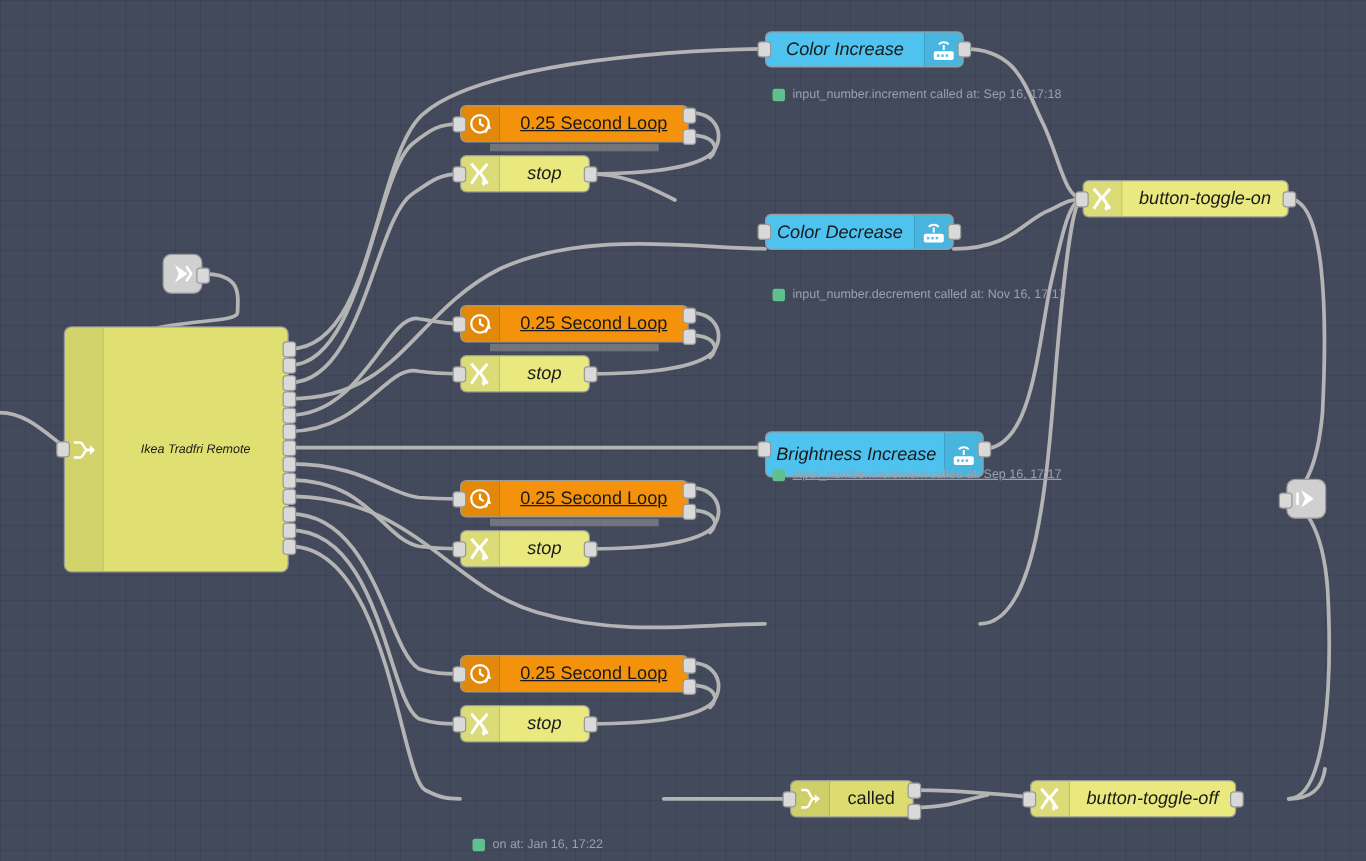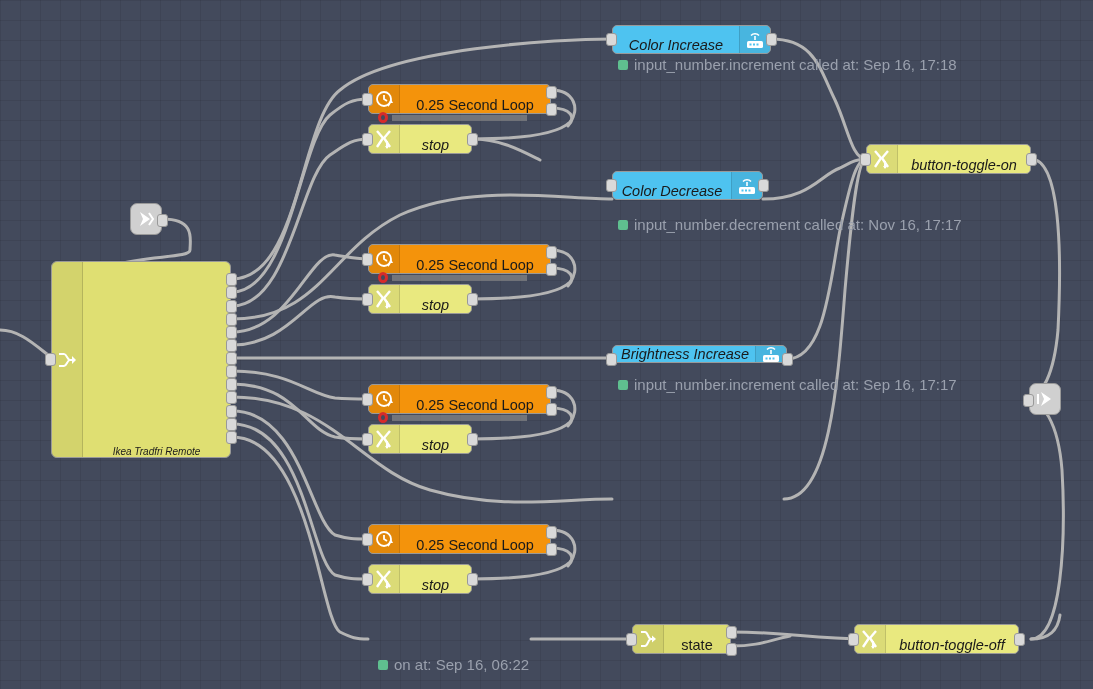--- a/index.html
+++ b/index.html
@@ -25,21 +25,21 @@
     width: 1093px;
     height: 689px;
     pointer-events: none;
   }
   .node {
     position: absolute;
     box-sizing: border-box;
     border: 1px solid #999;
     border-radius: 5px;
     display: flex;
-    align-items: flex-end;
+    align-items: center;
     color: #1a1a1a;
     font-size: 14.5px;
     box-shadow: 0 0 0 0 rgba(0,0,0,0);
   }
   .node .icon-box {
     width: 30px;
     align-self: stretch;
     display: flex;
     align-items: center;
     justify-content: center;
@@ -65,21 +65,21 @@
     border: 1px solid #999;
     border-radius: 3px;
     box-sizing: border-box;
   }
   .port.in  { left: -7px; }
   .port.out { right: -7px; }
 
   
   .n-blue   { background: #4ec3f0; }
   .n-blue .icon-box { background: rgba(0,0,0,0.07); }
-  .n-orange { background: #f4930b; }
+  .n-orange { background: #f4930b; text-decoration: underline; }
   .n-orange .icon-box { background: rgba(0,0,0,0.07); }
   .n-yellowpale { background: #e9e97f; }
   .n-yellowpale .icon-box { background: rgba(0,0,0,0.06); }
   .n-yellow { background: #dcdc71; }
   .n-yellow .icon-box { background: rgba(0,0,0,0.06); }
   .n-bigyellow { background: #dfdf72; }
   .n-bigyellow .icon-box { background: rgba(0,0,0,0.05); }
 
   .linknode {
     position: absolute;
@@ -92,23 +92,24 @@
     align-items: center;
     justify-content: center;
     box-sizing: border-box;
   }
 
   .status {
     position: absolute;
     display: flex;
     align-items: center;
     gap: 6px;
-    font-size: 15px;
+    font-size: 10px;
     color: #9aa0ad;
     white-space: nowrap;
+    margin-top: 14px;
   }
   .status .dot {
     width: 10px;
     height: 10px;
     border-radius: 2px;
     background: #5fbf8f;
     display: inline-block;
     flex: 0 0 10px;
   }
   .status .dot.ring {
@@ -284,36 +285,36 @@
       </svg>
     </div>
     <div class="port in" style="top:7px;"></div>
     <div class="port out" style="top:7px;"></div>
   </div>
   <div class="status" style="left:618px; top:216px;">
     <span class="dot"></span>
     <span>input_number.decrement called at: Nov 16, 17:17</span>
   </div>
 
-  <div class="node n-blue italic" style="left:612px; top:345px; width:175px; height:18px;">
+  <div class="node n-blue italic" style="left:612px; top:345px; width:175px; height:37px;">
     <div class="label">Brightness Increase</div>
     <div class="icon-box" style="border-right:none; border-left:1px solid rgba(0,0,0,0.12); border-radius:0 4px 4px 0;">
       <svg class="glyph" width="22" height="20" viewBox="0 0 22 20">
         <rect x="3" y="11" width="16" height="7" rx="1.6" fill="#fff"></rect>
         <rect x="5.5" y="13.5" width="2" height="2" fill="#4ec3f0"></rect>
         <rect x="9" y="13.5" width="2" height="2" fill="#4ec3f0"></rect>
         <rect x="12.5" y="13.5" width="2" height="2" fill="#4ec3f0"></rect>
         <path d="M11 10 L11 6" stroke="#fff" stroke-width="1.6"></path>
         <path d="M7 5.5 A5.5 5.5 0 0 1 15 5.5" stroke="#fff" stroke-width="1.6" fill="none"></path>
       </svg>
     </div>
     <div class="port in" style="top:7px;"></div>
     <div class="port out" style="top:7px;"></div>
   </div>
-  <div class="status" style="left:618px; top:376px;">
+  <div class="status" style="left:618px; top:360px;text-decoration:underline;">
     <span class="dot"></span>
     <span>input_number.increment called at: Sep 16, 17:17</span>
   </div>
 
 
   <div class="statusbar-hidden" style="left:392px; top:115px; width:135px;"></div>
   <div class="node n-orange" style="left:368px; top:84px; width:183px; height:30px;">
     <div class="icon-box">
       <svg class="glyph" width="20" height="20" viewBox="0 0 20 20">
         <circle cx="10" cy="10" r="7" stroke="#fff" stroke-width="1.8" fill="none"></circle>
@@ -431,52 +432,52 @@
         <path d="M11 18 L13 21 L15 18 Z" fill="#fff"></path>
       </svg>
     </div>
     <div class="label">stop</div>
     <div class="port in" style="top:8px;"></div>
     <div class="port out" style="top:8px;"></div>
   </div>
 
   <div class="status" style="left:378px; top:656px;">
     <span class="dot"></span>
-    <span>on at: Sep 16, 06:22</span>
+    <span>on at: Jan 16, 17:22</span>
   </div>
 
   <div class="node n-yellow" style="left:632px; top:624px; width:99px; height:30px;">
     <div class="icon-box">
       <svg class="glyph" width="20" height="22" viewBox="0 0 20 22">
         <path d="M3 4 H7 C10 4 10 11 13 11 H17" stroke="#fff" stroke-width="2" fill="none"></path>
         <path d="M3 18 H7 C10 18 10 11 13 11 H17" stroke="#fff" stroke-width="2" fill="none"></path>
         <path d="M14 7.5 L18 11 L14 14.5 Z" fill="#fff"></path>
       </svg>
     </div>
-    <div class="label">state</div>
+    <div class="label">called</div>
     <div class="port in" style="top:8px;"></div>
     <div class="port out" style="top:1px;"></div>
     <div class="port out" style="top:18px;"></div>
   </div>
 
   <div class="node n-yellowpale italic" style="left:866px; top:144px; width:165px; height:30px;">
     <div class="icon-box">
       <svg class="glyph" width="20" height="22" viewBox="0 0 20 22">
         <path d="M3 3 L9 10 L3 19" stroke="#fff" stroke-width="2.4" fill="none"></path>
         <path d="M16 3 L10 10 L16 19" stroke="#fff" stroke-width="2.4" fill="none"></path>
         <path d="M13 13 L13 20" stroke="#fff" stroke-width="2" fill="none"></path>
         <path d="M11 18 L13 21 L15 18 Z" fill="#fff"></path>
       </svg>
     </div>
     <div class="label">button-toggle-on</div>
     <div class="port in" style="top:8px;"></div>
     <div class="port out" style="top:8px;"></div>
   </div>
 
-  <div class="node n-yellowpale italic" style="left:854px; top:624px; width:165px; height:30px;">
+  <div class="node n-yellowpale italic" style="left:824px; top:624px; width:165px; height:30px;">
     <div class="icon-box">
       <svg class="glyph" width="20" height="22" viewBox="0 0 20 22">
         <path d="M3 3 L9 10 L3 19" stroke="#fff" stroke-width="2.4" fill="none"></path>
         <path d="M16 3 L10 10 L16 19" stroke="#fff" stroke-width="2.4" fill="none"></path>
         <path d="M13 13 L13 20" stroke="#fff" stroke-width="2" fill="none"></path>
         <path d="M11 18 L13 21 L15 18 Z" fill="#fff"></path>
       </svg>
     </div>
     <div class="label">button-toggle-off</div>
     <div class="port in" style="top:8px;"></div>

